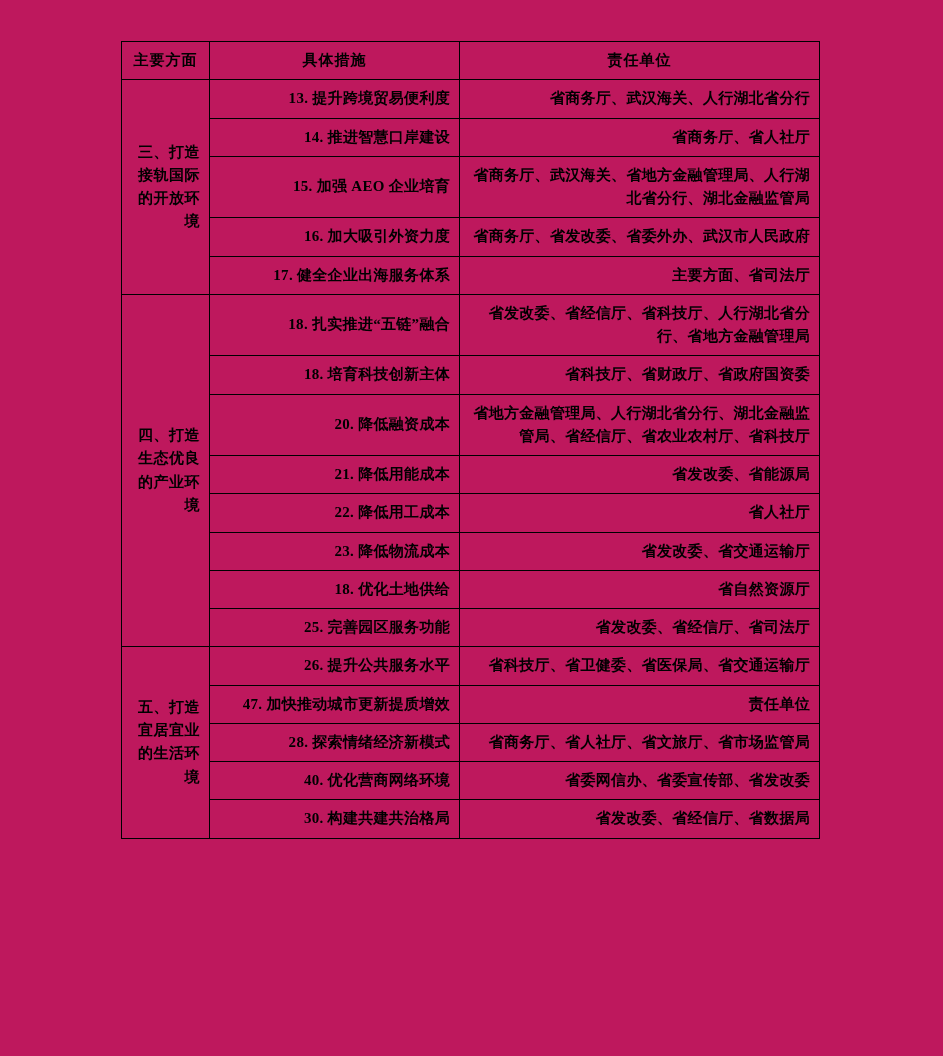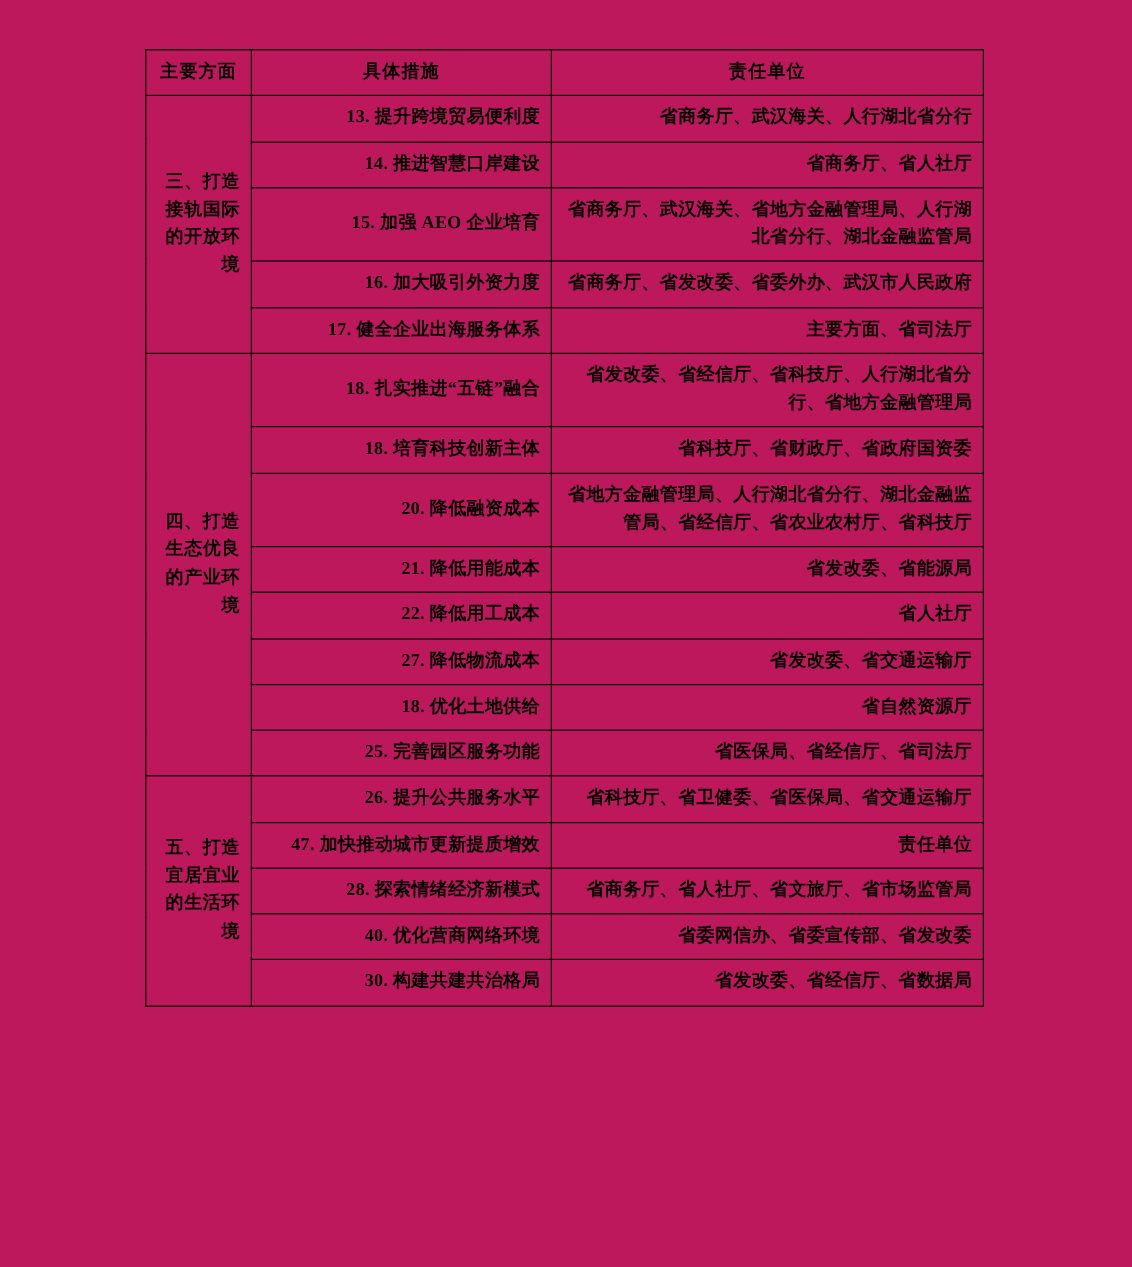--- a/index.html
+++ b/index.html
@@ -119,30 +119,30 @@
       </tr>
       <tr>
         <td class="measure">21. 降低用能成本</td>
         <td class="unit">省发改委、省能源局</td>
       </tr>
       <tr>
         <td class="measure">22. 降低用工成本</td>
         <td class="unit">省人社厅</td>
       </tr>
       <tr>
-        <td class="measure">27. 降低物流成本</td>
+        <td class="measure">23. 降低物流成本</td>
         <td class="unit">省发改委、省交通运输厅</td>
       </tr>
       <tr>
         <td class="measure">18. 优化土地供给</td>
         <td class="unit">省自然资源厅</td>
       </tr>
       <tr>
         <td class="measure">25. 完善园区服务功能</td>
-        <td class="unit">省医保局、省经信厅、省司法厅</td>
+        <td class="unit">省发改委、省经信厅、省司法厅</td>
       </tr>
 
       <tr>
         <td class="aspect" rowspan="5">五、打造宜居宜业的生活环境</td>
         <td class="measure">26. 提升公共服务水平</td>
         <td class="unit">省科技厅、省卫健委、省医保局、省交通运输厅</td>
       </tr>
       <tr>
         <td class="measure">47. 加快推动城市更新提质增效</td>
         <td class="unit">责任单位</td>

